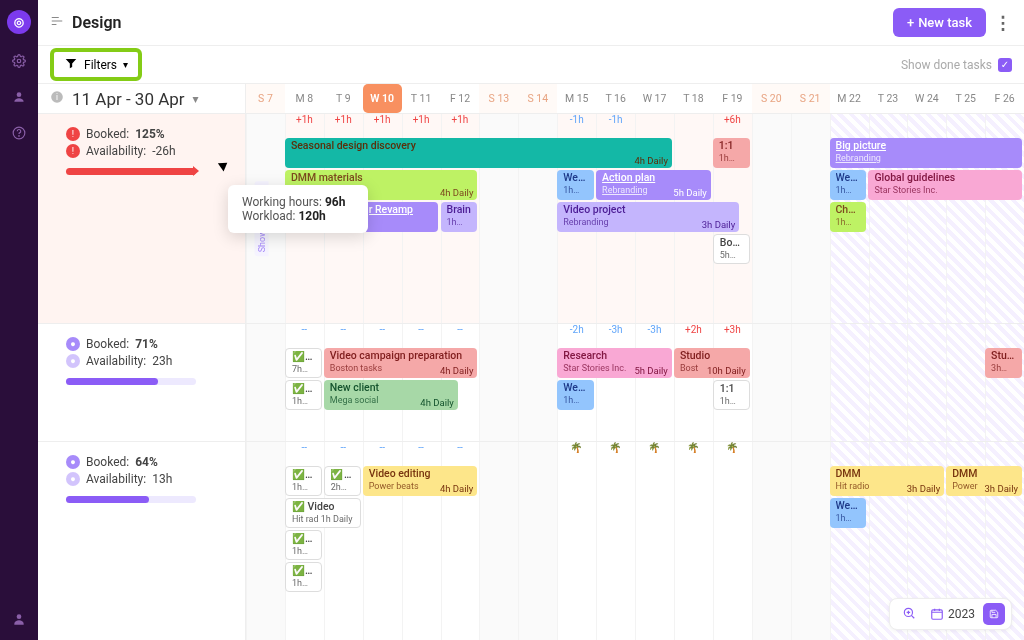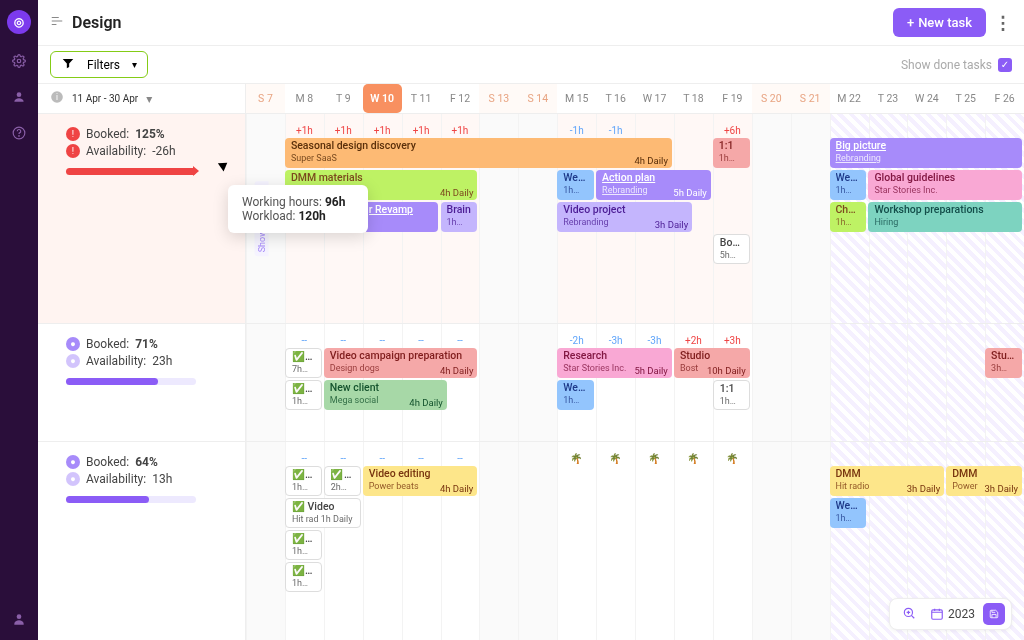--- a/index.html
+++ b/index.html
@@ -12,29 +12,29 @@
 
 .main { flex: 1; display: flex; flex-direction: column; position: relative; }
 
 .topbar { height: 46px; display: flex; align-items: center; padding: 0 12px; border-bottom: 1px solid #eee; }
 .topbar .title { font-size: 16px; font-weight: 600; color: #222; margin-left: 8px; }
 .topbar .spacer { flex: 1; }
 .newtask { background: #8b5cf6; color: #fff; border: none; border-radius: 6px; padding: 7px 14px; font-size: 13px; font-weight: 500; cursor: pointer; display: inline-flex; align-items: center; gap: 4px; }
 .kebab { margin-left: 8px; color: #666; cursor: pointer; font-size: 18px; font-weight: bold; }
 
 .subbar { height: 38px; display: flex; align-items: center; padding: 0 12px; border-bottom: 1px solid #eee; }
-.filters { border: 1px solid #84cc16; border-radius: 6px; padding: 4px 10px; font-size: 12px; background: #fff; display: inline-flex; align-items: center; gap: 12px; cursor: pointer; }
+.filters { border: 4px solid #84cc16; border-radius: 6px; padding: 4px 10px; font-size: 12px; background: #fff; display: inline-flex; align-items: center; gap: 6px; cursor: pointer; }
 .subbar .spacer { flex: 1; }
 .showdone { color: #aaa; font-size: 12px; margin-right: 6px; }
 .checkbox { width: 14px; height: 14px; background: #8b5cf6; border-radius: 3px; display: inline-flex; align-items: center; justify-content: center; color: #fff; font-size: 10px; }
 
 .body { flex: 1; display: flex; overflow: hidden; }
 .side { width: 208px; border-right: 1px solid #eee; position: relative; z-index: 8; }
 .rangebar { height: 30px; display: flex; align-items: center; padding-left: 12px; gap: 8px; border-bottom: 1px solid #eee; background: #fff; }
-.rangebar .rt { font-size: 10px; color: #333; }
+.rangebar .rt { font-size: 17px; color: #333; }
 .userblock { border-bottom: 1px solid #eee; padding: 10px 10px 12px 10px; position: relative; }
 .userblock.jane { background: #fff4f1; height: 210px; }
 .userblock.john { height: 118px; }
 .userblock.amy { height: 220px; }
 .stat { font-size: 12px; margin: 3px 0 3px 18px; display: flex; align-items: center; gap: 6px; color: #444; }
 .stat .dot { width: 14px; height: 14px; border-radius: 50%; display: inline-flex; align-items: center; justify-content: center; font-size: 9px; color:#fff; }
 .dot.red { background: #ef4444; } .dot.purple { background: #a78bfa; }
 .bar { height: 7px; border-radius: 4px; margin: 10px 0 0 18px; width: 130px; position: relative; overflow: visible; }
 .bar.red { background: #ef4444; }
 .bar.red::after { content:''; position:absolute; right:-3px; top:-2px; border-left:6px solid #ef4444; border-top:5px solid transparent; border-bottom:5px solid transparent;}
@@ -51,30 +51,30 @@
 .rows { position: relative; }
 .row { border-bottom: 1px solid #eee; position: relative; }
 .row .bg { position: absolute; inset: 0; display: flex; }
 .row .bg .col { flex: 1; min-width: 35px; border-left: 1px solid #f3f3f3; }
 .row .bg .col.wend { background: #fafafa; }
 .row .bg .col.hatched { background: repeating-linear-gradient(45deg, #f5f0ff, #f5f0ff 4px, #fff 4px, #fff 8px); }
 .row.jane { height: 210px; background: #fff8f6; }
 .row.john { height: 118px; }
 .row.amy { height: 220px; }
 
-.row .hours { display: flex; height: 22px; align-items: flex-end; }
+.row .hours { display: flex; height: 22px; align-items: flex-start; }
 .row .hours .h { flex: 1; min-width: 35px; text-align: center; font-size: 10px; }
 .h.plus { color: #ef4444; } .h.minus { color: #60a5fa; } .h.pal { color: #d8b4fe; }
 
 .task { position: absolute; height: 30px; border-radius: 4px; padding: 2px 6px; overflow: hidden; font-size: 10.5px; line-height: 1.2; cursor: pointer; }
 .task .tn { font-weight: 500; white-space: nowrap; overflow: hidden; text-overflow: ellipsis; }
 .task .ts { font-size: 9px; opacity: 0.8; white-space: nowrap; }
 .task .td { position: absolute; right: 4px; bottom: 2px; font-size: 9.5px; }
 .c-orange { background: #bef264; color: #7c4a1e; }
-.c-dorange { background: #fdba74; color: #5a2f0a; }
+.c-dorange { background: #14b8a6; color: #5a2f0a; }
 .c-purple { background: #a78bfa; color: #fff; text-decoration: underline; }
 .c-lpurple { background: #c4b5fd; color: #4c1d95; }
 .c-blue { background: #93c5fd; color: #1e3a8a; }
 .c-green { background: #a7d8a7; color: #14532d; }
 .c-teal { background: #7dd3c0; color: #134e4a; }
 .c-pink { background: #f9a8d4; color: #831843; }
 .c-red { background: #f5a8a8; color: #7f1d1d; }
 .c-yellow { background: #fde68a; color: #78350f; }
 .c-white { background: #fff; border:1px solid #ddd; color:#444; }
 
@@ -275,21 +275,20 @@
               <div class="h "></div>
               <div class="h "></div>
               <div class="h pal">🌴</div>
               <div class="h pal">🌴</div>
               <div class="h pal">🌴</div>
               <div class="h pal">🌴</div>
               <div class="h pal">🌴</div>
             </div>
             <div class="task c-dorange" style="left: 38.9px; width: 387px; top: 24px;">
               <div class="tn">Seasonal design discovery</div>
-              <div class="ts">Super SaaS</div>
               <div class="td">4h Daily</div>
             </div>
             <div class="task c-orange" style="left: 38.9px; width: 192.5px; top: 56px;">
               <div class="tn">DMM materials</div>
               <div class="ts"></div>
               <div class="td">4h Daily</div>
             </div>
             <div class="task c-purple" style="left: 116.7px; width: 75.8px; top: 88px;">
               <div class="tn">r Revamp</div>
               <div class="ts"></div>
@@ -300,21 +299,21 @@
             </div>
             <div class="task c-blue" style="left: 311.2px; width: 36.9px; top: 56px;">
               <div class="tn">Week</div>
               <div class="ts">1h…</div>
             </div>
             <div class="task c-purple" style="left: 350.1px; width: 114.7px; top: 56px;">
               <div class="tn">Action plan</div>
               <div class="ts">Rebranding</div>
               <div class="td">5h Daily</div>
             </div>
-            <div class="task c-lpurple" style="left: 311.2px; width: 135px; top: 88px;">
+            <div class="task c-lpurple" style="left: 311.2px; width: 182px; top: 88px;">
               <div class="tn">Video project</div>
               <div class="ts">Rebranding</div>
               <div class="td">3h Daily</div>
             </div>
             <div class="task c-red" style="left: 466.8px; width: 36.9px; top: 24px;">
               <div class="tn">1:1</div>
               <div class="ts">1h…</div>
             </div>
             <div class="task c-white" style="left: 466.8px; width: 36.9px; top: 120px;">
               <div class="tn">Board</div>
@@ -328,24 +327,20 @@
               <div class="tn">Week</div>
               <div class="ts">1h…</div>
             </div>
             <div class="task c-pink" style="left: 622.4px; width: 153.6px; top: 56px;">
               <div class="tn">Global guidelines</div>
               <div class="ts">Star Stories Inc.</div>
             </div>
             <div class="task c-orange" style="left: 583.5px; width: 36.9px; top: 88px;">
               <div class="tn">Check</div>
               <div class="ts">1h…</div>
-            </div>
-            <div class="task c-teal" style="left: 622.4px; width: 153.6px; top: 88px;">
-              <div class="tn">Workshop preparations</div>
-              <div class="ts">Hiring</div>
             </div>
           </div>
         <div class="row john" id="row-john">
             <div class="bg">
               <div class="col wend"></div>
               <div class="col"></div>
               <div class="col"></div>
               <div class="col"></div>
               <div class="col"></div>
               <div class="col"></div>
@@ -389,24 +384,24 @@
             <div class="task c-white" style="left: 38.9px; width: 36.9px; top: 24px;">
               <div class="tn">✅ Pla</div>
               <div class="ts">7h…</div>
             </div>
             <div class="task c-white" style="left: 38.9px; width: 36.9px; top: 56px;">
               <div class="tn">✅ We</div>
               <div class="ts">1h…</div>
             </div>
             <div class="task c-red" style="left: 77.8px; width: 153.6px; top: 24px;">
               <div class="tn">Video campaign preparation</div>
-              <div class="ts">Design dogs</div>
+              <div class="ts">Boston tasks</div>
               <div class="td">4h Daily</div>
             </div>
-            <div class="task c-green" style="left: 77.8px; width: 123px; top: 56px;">
+            <div class="task c-green" style="left: 77.8px; width: 134px; top: 56px;">
               <div class="tn">New client</div>
               <div class="ts">Mega social</div>
               <div class="td">4h Daily</div>
             </div>
             <div class="task c-pink" style="left: 311.2px; width: 114.7px; top: 24px;">
               <div class="tn">Research</div>
               <div class="ts">Star Stories Inc.</div>
               <div class="td">5h Daily</div>
             </div>
             <div class="task c-red" style="left: 427.9px; width: 75.8px; top: 24px;">

